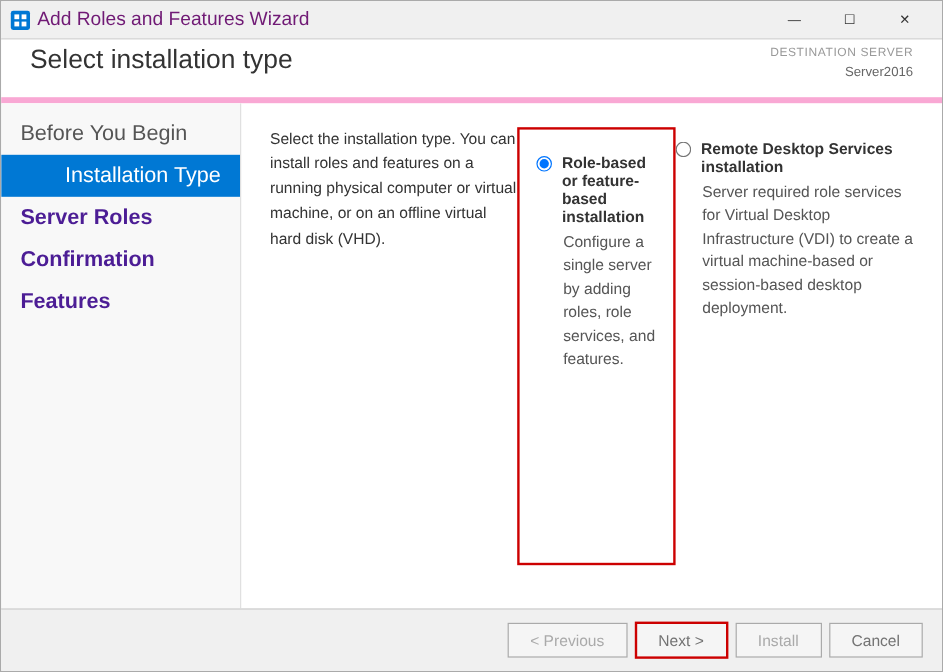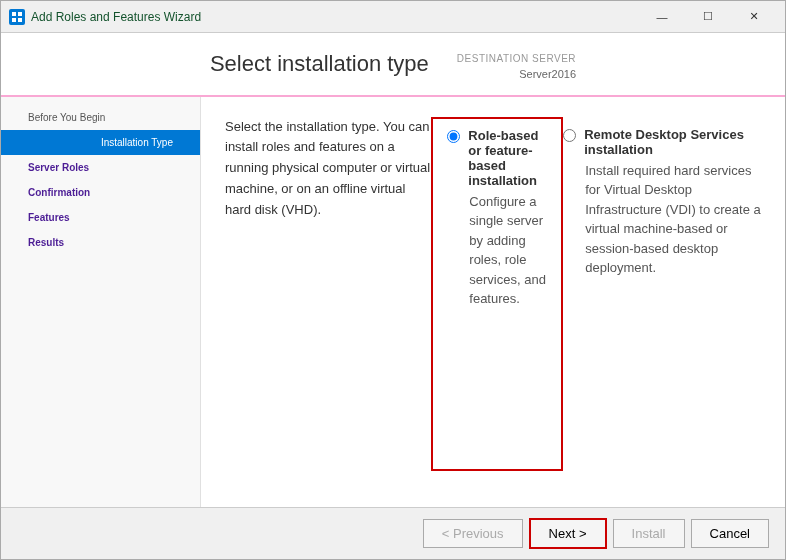--- a/index.html
+++ b/index.html
@@ -41,46 +41,46 @@
       display: flex;
       align-items: center;
       justify-content: center;
     }
     .titlebar-icon svg {
       width: 12px;
       height: 12px;
     }
     .titlebar-title {
       flex: 1;
-      font-size: 12px;
-      color: #14532d;
+      font-size: 16px;
+      color: #701a75;
     }
     .titlebar-controls {
       display: flex;
       gap: 0;
     }
     .titlebar-btn {
       width: 46px;
       height: 32px;
       display: flex;
       align-items: center;
       justify-content: center;
       cursor: pointer;
       font-size: 11px;
       color: #333;
       border: none;
       background: transparent;
     }
     .header-bar {
       background: #fff;
-      padding: 18px 24px 12px 24px;
-      border-bottom: 2px solid #f9a8d4;
+      padding: 4px 24px 12px 24px;
+      border-bottom: 5px solid #f9a8d4;
       display: flex;
       align-items: flex-start;
-      justify-content: center;
+      justify-content: space-between;
     }
     .header-title {
       font-size: 22px;
       font-weight: 300;
       color: #333;
     }
     .destination-server {
       text-align: right;
       font-size: 11px;
       color: #666;
@@ -99,22 +99,22 @@
       overflow: hidden;
     }
     .sidebar {
       width: 200px;
       background: #f8f8f8;
       border-right: 1px solid #e0e0e0;
       padding: 8px 0;
       flex-shrink: 0;
     }
     .sidebar-item {
-      padding: 7px 27px;
-      font-size: 10px;
+      padding: 7px 16px;
+      font-size: 18px;
       color: #555;
       cursor: default;
     }
     .sidebar-item.active {
       background: #0078d4;
       color: #ffffff;
       text-align: right;
     }
     .sidebar-item.disabled {
       color: #4c1d95;
@@ -128,21 +128,21 @@
       flex-direction: row;
     }
     .description-text {
       font-size: 13px;
       color: #333;
       line-height: 1.6;
       margin-bottom: 20px;
     }
     .option-box {
       border: 2px solid #c00;
-      padding: 9px 14px;
+      padding: 20px 14px;
       margin-bottom: 16px;
       background: #fff;
     }
     .option-row {
       display: flex;
       align-items: flex-start;
       margin-bottom: 4px;
     }
     .option-row input[type="radio"] {
       margin-top: 2px;
@@ -173,21 +173,21 @@
       justify-content: flex-end;
       align-items: center;
       gap: 6px;
       height: 52px;
     }
     .footer-btn {
       padding: 6px 18px;
       font-size: 13px;
       border: 1px solid #aaa;
       background: #f5f5f5;
-      color: #000000;
+      color: #737373;
       cursor: pointer;
       min-width: 72px;
       text-align: center;
     }
     .footer-btn.primary {
       border: 2px solid #c00;
       background: #f5f5f5;
     }
     .footer-btn.disabled {
       color: #aaa;
@@ -235,42 +235,39 @@
       </div>
       <div class="sidebar-item disabled">
         <span>Server Roles</span>
       </div>
       <div class="sidebar-item disabled">
         <span>Confirmation</span>
       </div>
       <div class="sidebar-item disabled">
         <span>Features</span>
       </div>
-      <div class="sidebar-item disabled">
-        <span>Results</span>
-      </div>
     </div>
 
     <div class="main-content">
       <p class="description-text">Select the installation type. You can install roles and features on a running physical computer or virtual machine, or on an offline virtual hard disk (VHD).</p>
 
       <div class="option-box">
         <div class="option-row">
           <input type="radio" name="install-type" checked="" style="">
           <span class="option-label">Role-based or feature-based installation</span>
         </div>
         <div class="option-desc">Configure a single server by adding roles, role services, and features.</div>
       </div>
 
       <div class="option-plain">
         <div class="option-row">
           <input type="radio" name="install-type" style="">
           <span class="option-label">Remote Desktop Services installation</span>
         </div>
-        <div class="option-desc">Install required hard services for Virtual Desktop Infrastructure (VDI) to create a virtual machine-based or session-based desktop deployment.</div>
+        <div class="option-desc">Server required role services for Virtual Desktop Infrastructure (VDI) to create a virtual machine-based or session-based desktop deployment.</div>
       </div>
     </div>
   </div>
 
   <div class="footer">
     <button class="footer-btn disabled">&lt; Previous</button>
     <button class="footer-btn primary">Next &gt;</button>
     <button class="footer-btn disabled">Install</button>
     <button class="footer-btn">Cancel</button>
   </div>

